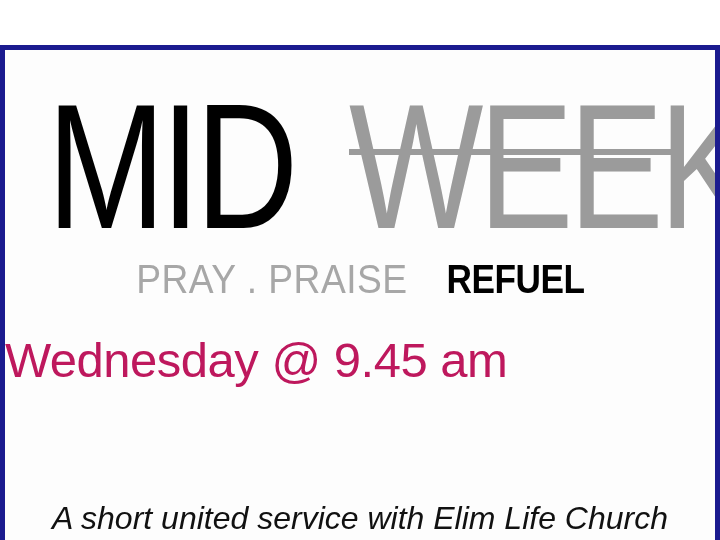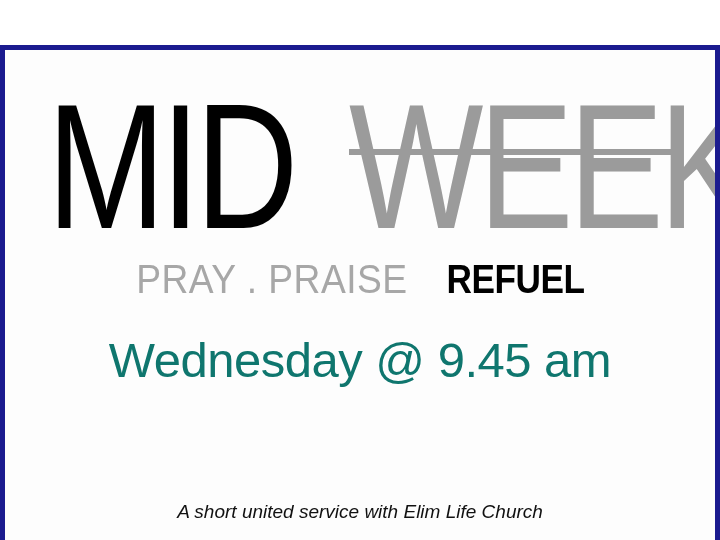--- a/index.html
+++ b/index.html
@@ -110,23 +110,23 @@
     display: inline-block;
     transform: scaleX(0.88);
     transform-origin: center;
   }
 
   
   .detail-line {
     position: absolute;
     left: 0;
     width: 100%;
-    text-align: center;
+    text-align: left;
     white-space: nowrap;
-    color: #0f766e;
+    color: #be185d;
     font-family: "Liberation Sans", sans-serif;
     font-weight: 400;
     line-height: 1;
   }
 
   .detail-day {
     top: 286px;
     font-size: 49px;
     letter-spacing: -0.5px;
   }
@@ -145,21 +145,21 @@
     text-align: center;
     white-space: nowrap;
     color: #111111;
     font-family: "Liberation Sans", sans-serif;
     font-style: italic;
     line-height: 1;
   }
 
   .footer-service {
     top: 452px;
-    font-size: 19px;
+    font-size: 32px;
     font-weight: 400;
   }
 
   .footer-invite {
     top: 487px;
     font-size: 27px;
     font-weight: 700;
   }
 </style>
 </head>

